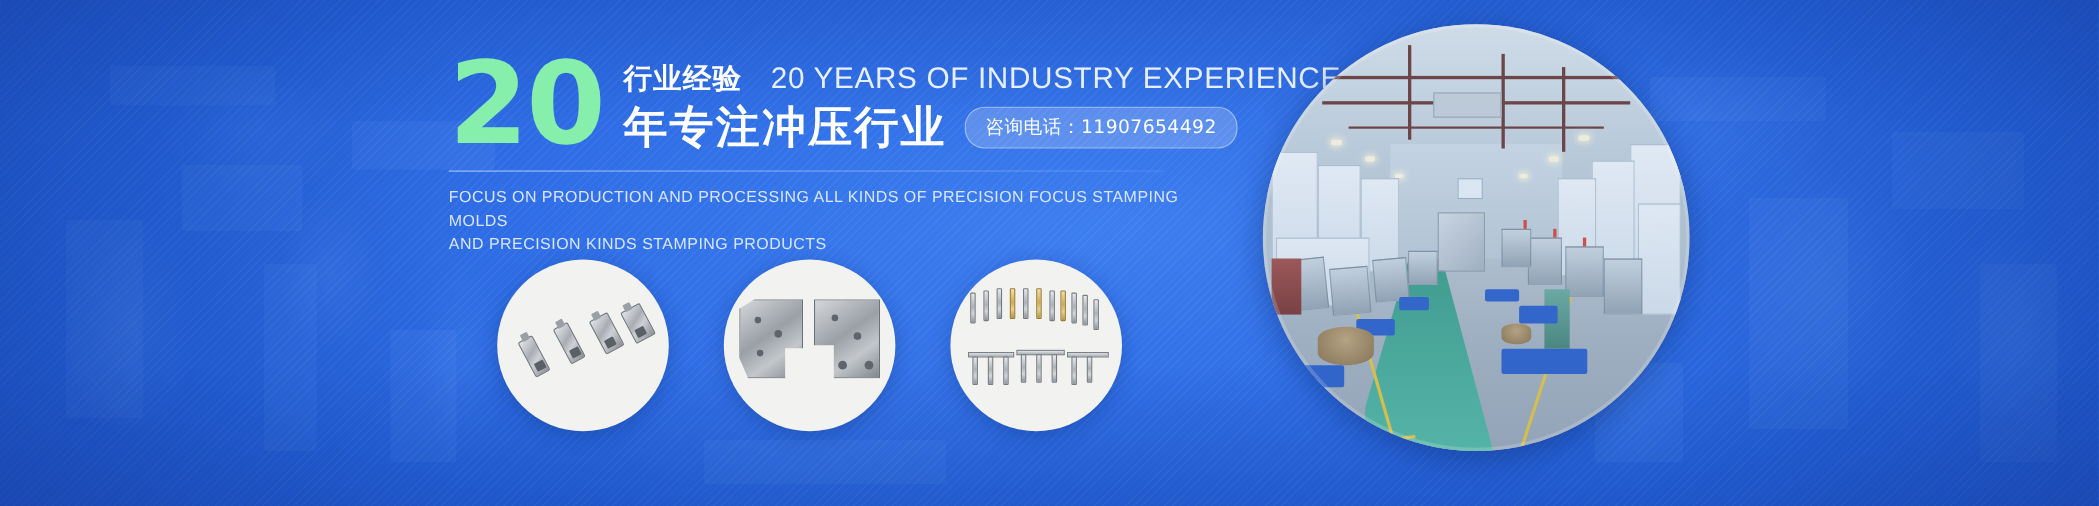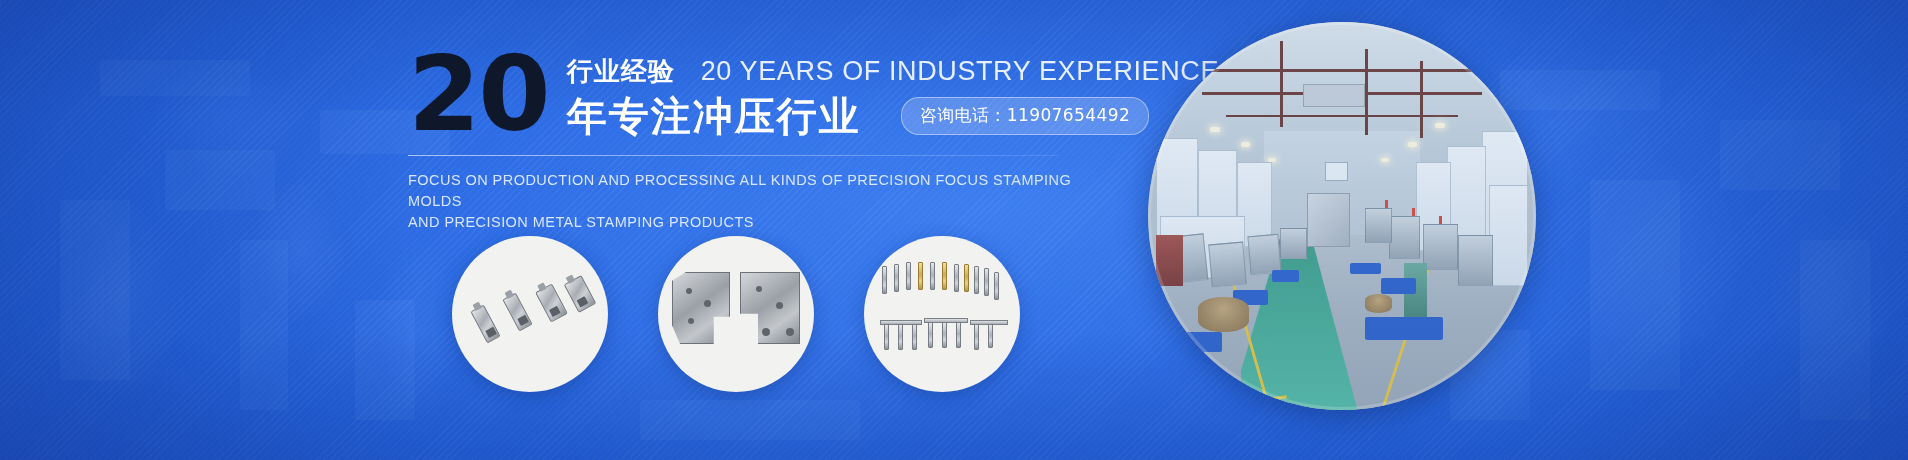--- a/index.html
+++ b/index.html
@@ -68,42 +68,42 @@
 
   
   .copy{ position:absolute; left:408px; top:48px; width:700px; }
 
   .headline-row{ display:flex; align-items:flex-start; }
 
   .big-number{
     font-size:104px;
     line-height:.86;
     font-weight:bold;
-    color:#0f172a;
+    color:#86efac;
     letter-spacing:-2px;
     font-family:"DejaVu Sans", sans-serif;
     margin-top:2px;
   }
 
   .headline-text{ margin-left:18px; padding-top:6px; }
 
   .line1{
     display:flex; align-items:baseline; white-space:nowrap;gap:14px;
   }
   .cn-small{
     font-size:26px; font-weight:bold; color:#ffffff;
     letter-spacing:1px;
     font-family:"DejaVu Sans","Liberation Sans",sans-serif;
   }
   .en-big{
     font-size:27px; color:#e6efff; margin-left:12px;
     letter-spacing:.6px; font-weight:400;
   }
 
-  .line2{ display:flex; align-items:center; margin-top:4px; white-space:nowrap;gap:24px; }
+  .line2{ display:flex; align-items:center; margin-top:4px; white-space:nowrap; }
   .cn-big{
     font-size:40px; font-weight:bold; color:#ffffff;
     letter-spacing:2px; line-height:1.15;
     font-family:"DejaVu Sans","Liberation Sans",sans-serif;
   }
   .phone-pill{
     margin-left:16px;
     background:rgba(255,255,255,.20);
     border:1px solid rgba(255,255,255,.42);
     border-radius:18px;
@@ -284,21 +284,21 @@
           <span class="phone-pill">咨询电话：11907654492</span>
         </div>
 
       </div>
     </div>
 
     <div class="divider"></div>
 
     <div class="sub-en">
       <div>FOCUS ON PRODUCTION AND PROCESSING ALL KINDS OF PRECISION FOCUS STAMPING MOLDS</div>
-      <div>AND PRECISION METAL STAMPING PRODUCTS</div>
+      <div>AND PRECISION KINDS STAMPING PRODUCTS</div>
     </div>
 
   </div>
 
   <div class="circle c1">
     <div class="prod">
       <div class="usb" style="left:26px;  top:70px;"></div>
       <div class="usb" style="left:58px;  top:58px;"></div>
       <div class="usb" style="left:90px;  top:50px; width:19px; height:34px;"></div>
       <div class="usb" style="left:118px; top:42px; width:20px; height:32px;"></div>

